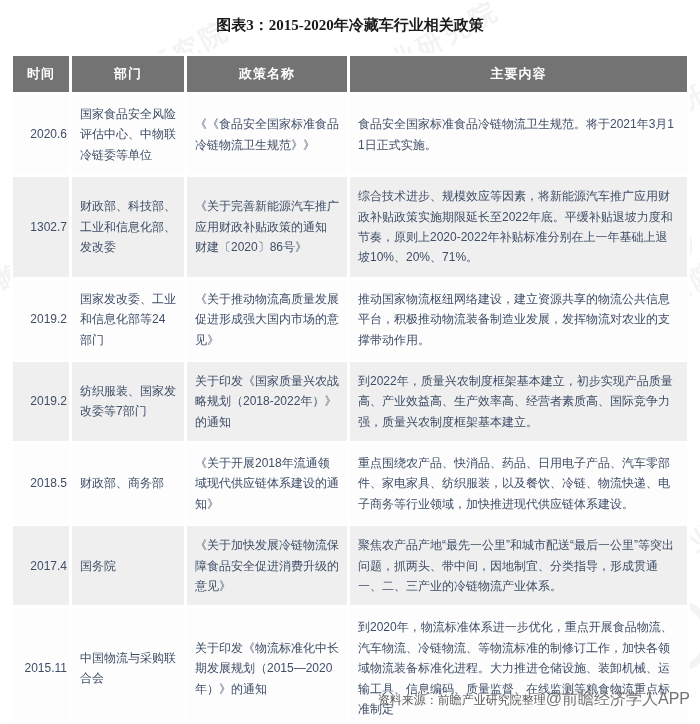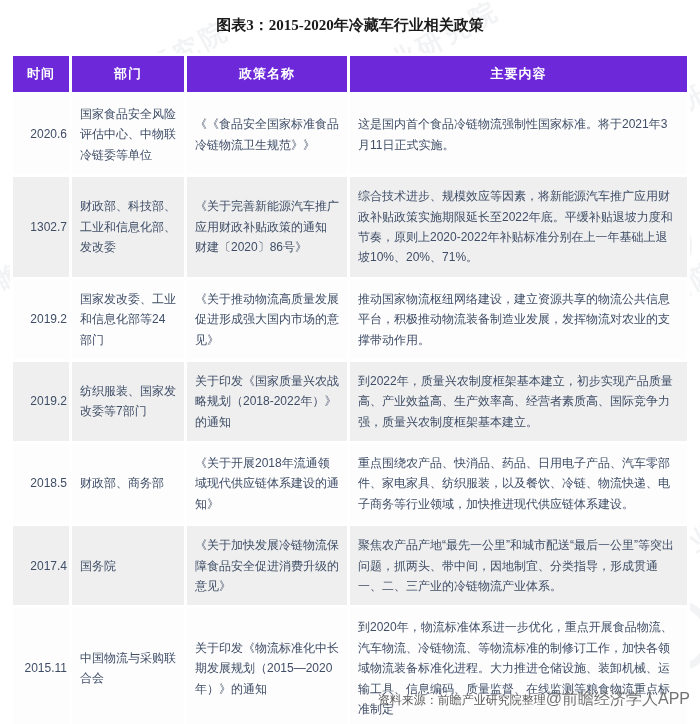--- a/index.html
+++ b/index.html
@@ -65,21 +65,21 @@
     border-spacing:3px;
     table-layout:fixed;
     background:#ffffff;
     margin:0 auto;
   }
   col.c-time{width:56px;}
   col.c-dept{width:112px;}
   col.c-policy{width:160px;}
   col.c-content{width:auto;}
   th{
-    background:#6d28d9;
+    background:#737373;
     color:#ffffff;
     font-size:13px;
     font-weight:bold;
     padding:9px 4px;
     text-align:center;
     letter-spacing:1px;
   }
   td{
     font-size:12px;
     color:#3f4d66;
@@ -152,21 +152,21 @@
           <th>部门</th>
           <th>政策名称</th>
           <th>主要内容</th>
         </tr>
       </thead>
     <tbody>
         <tr class="odd">
           <td class="time">2020.6</td>
           <td>国家食品安全风险评估中心、中物联冷链委等单位</td>
           <td>《《食品安全国家标准食品冷链物流卫生规范》》</td>
-          <td>这是国内首个食品冷链物流强制性国家标准。将于2021年3月11日正式实施。</td>
+          <td>食品安全国家标准食品冷链物流卫生规范。将于2021年3月11日正式实施。</td>
         </tr>
         <tr class="even">
           <td class="time">1302.7</td>
           <td>财政部、科技部、工业和信息化部、发改委</td>
           <td>《关于完善新能源汽车推广应用财政补贴政策的通知 财建〔2020〕86号》</td>
           <td>综合技术进步、规模效应等因素，将新能源汽车推广应用财政补贴政策实施期限延长至2022年底。平缓补贴退坡力度和节奏，原则上2020-2022年补贴标准分别在上一年基础上退坡10%、20%、71%。</td>
         </tr>
         <tr class="odd">
           <td class="time">2019.2</td>
           <td>国家发改委、工业和信息化部等24部门</td>

